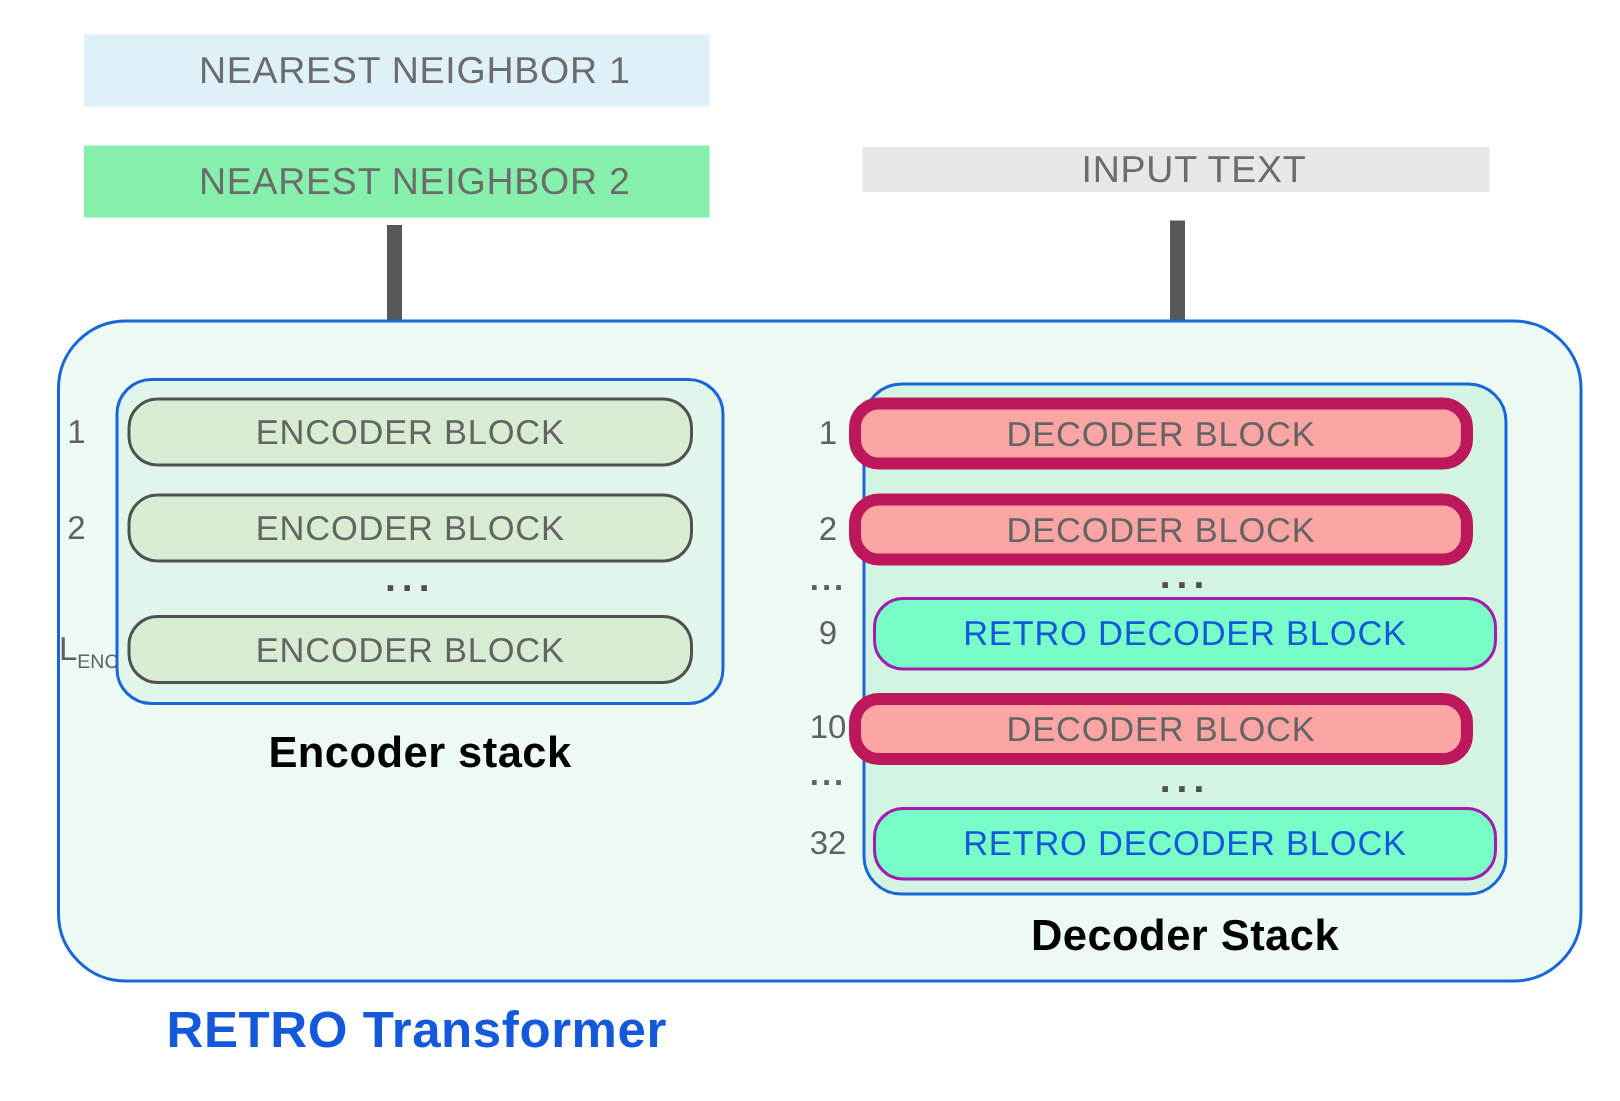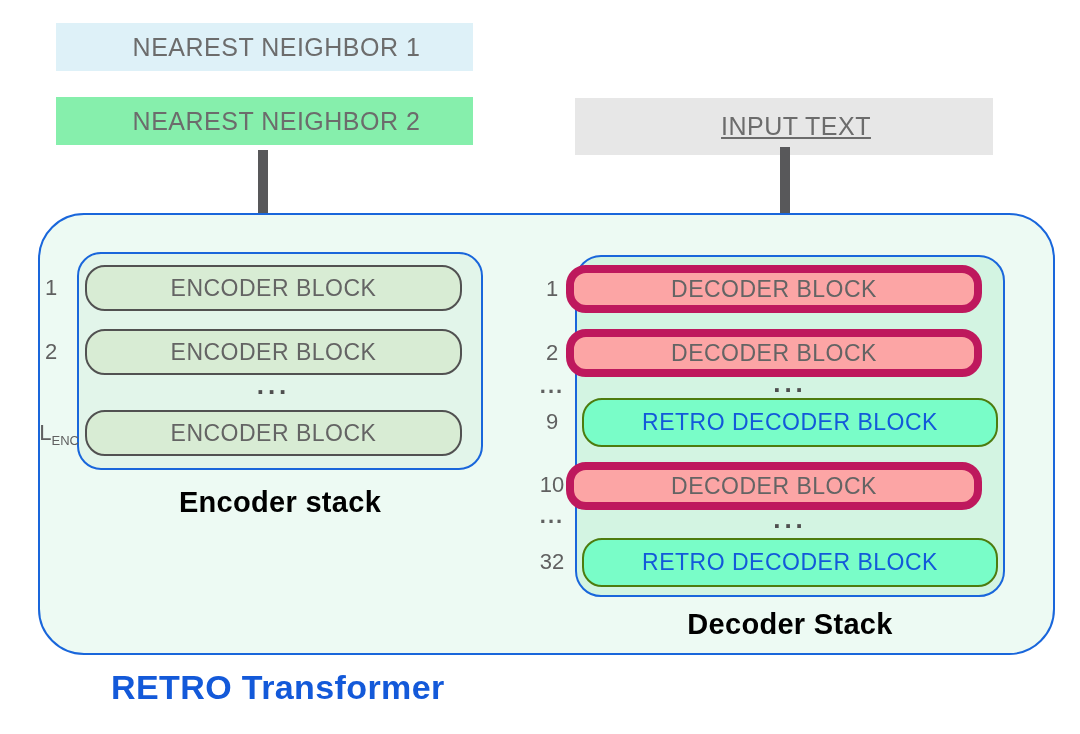--- a/index.html
+++ b/index.html
@@ -19,21 +19,21 @@
     align-items: center;
     justify-content: center;
     font-size: 25px;
     color: #6c6c6c;
     letter-spacing: 0.5px;
     white-space: nowrap;
     padding-left: 24px;
   }
   .nn1 { left: 56px;  top: 23px; width: 417px; height: 48px; background: #def1f8; }
   .nn2 { left: 56px;  top: 97px; width: 417px; height: 48px; background: #86efac; }
-  .inputbox { left: 575px; top: 98px; width: 418px; height: 57px; background: #e7e7e7; text-decoration: underline; }
+  .inputbox { left: 575px; top: 98px; width: 418px; height: 30px; background: #e7e7e7; }
 
   
   .arrow-shaft { position: absolute; width: 10px; background: #58585a; }
   .shaft1 { left: 258px; top: 150px; height: 80px; }
   .shaft2 { left: 780px; top: 147px; height: 83px; }
   .arrow-head {
     position: absolute; width: 0; height: 0;
     border-left: 21px solid transparent;
     border-right: 21px solid transparent;
     border-top: 27px solid #58585a;
@@ -57,21 +57,21 @@
 
   
   .block {
     position: absolute;
     display: flex; align-items: center; justify-content: center;
     font-size: 23px; letter-spacing: 0.5px;
     border-radius: 20px; white-space: nowrap;
   }
   .encblock { left: 85px;  width: 377px; height: 46px; background: #d8ecd4; border: 2px solid #515151; color: #646464; }
   .decblock { left: 566px; width: 416px; height: 48px; background: #fca5a5; border: 8px solid #be185d; color: #646464; }
-  .retroblock { left: 582px; width: 416px; height: 49px; background: #79fdc8; border: 2px solid #4d7c0f; color: #1359d9; }
+  .retroblock { left: 582px; width: 416px; height: 49px; background: #79fdc8; border: 2px solid #a21caf; color: #1359d9; }
   .e1 { top: 265px; } .e2 { top: 329px; } .e3 { top: 410px; }
   .d1 { top: 265px; } .d2 { top: 329px; } .d9 { top: 398px; }
   .d10 { top: 462px; } .d32 { top: 538px; }
 
   
   .dots {
     position: absolute;
     text-align: center;
     font-weight: bold;
     font-size: 26px;

